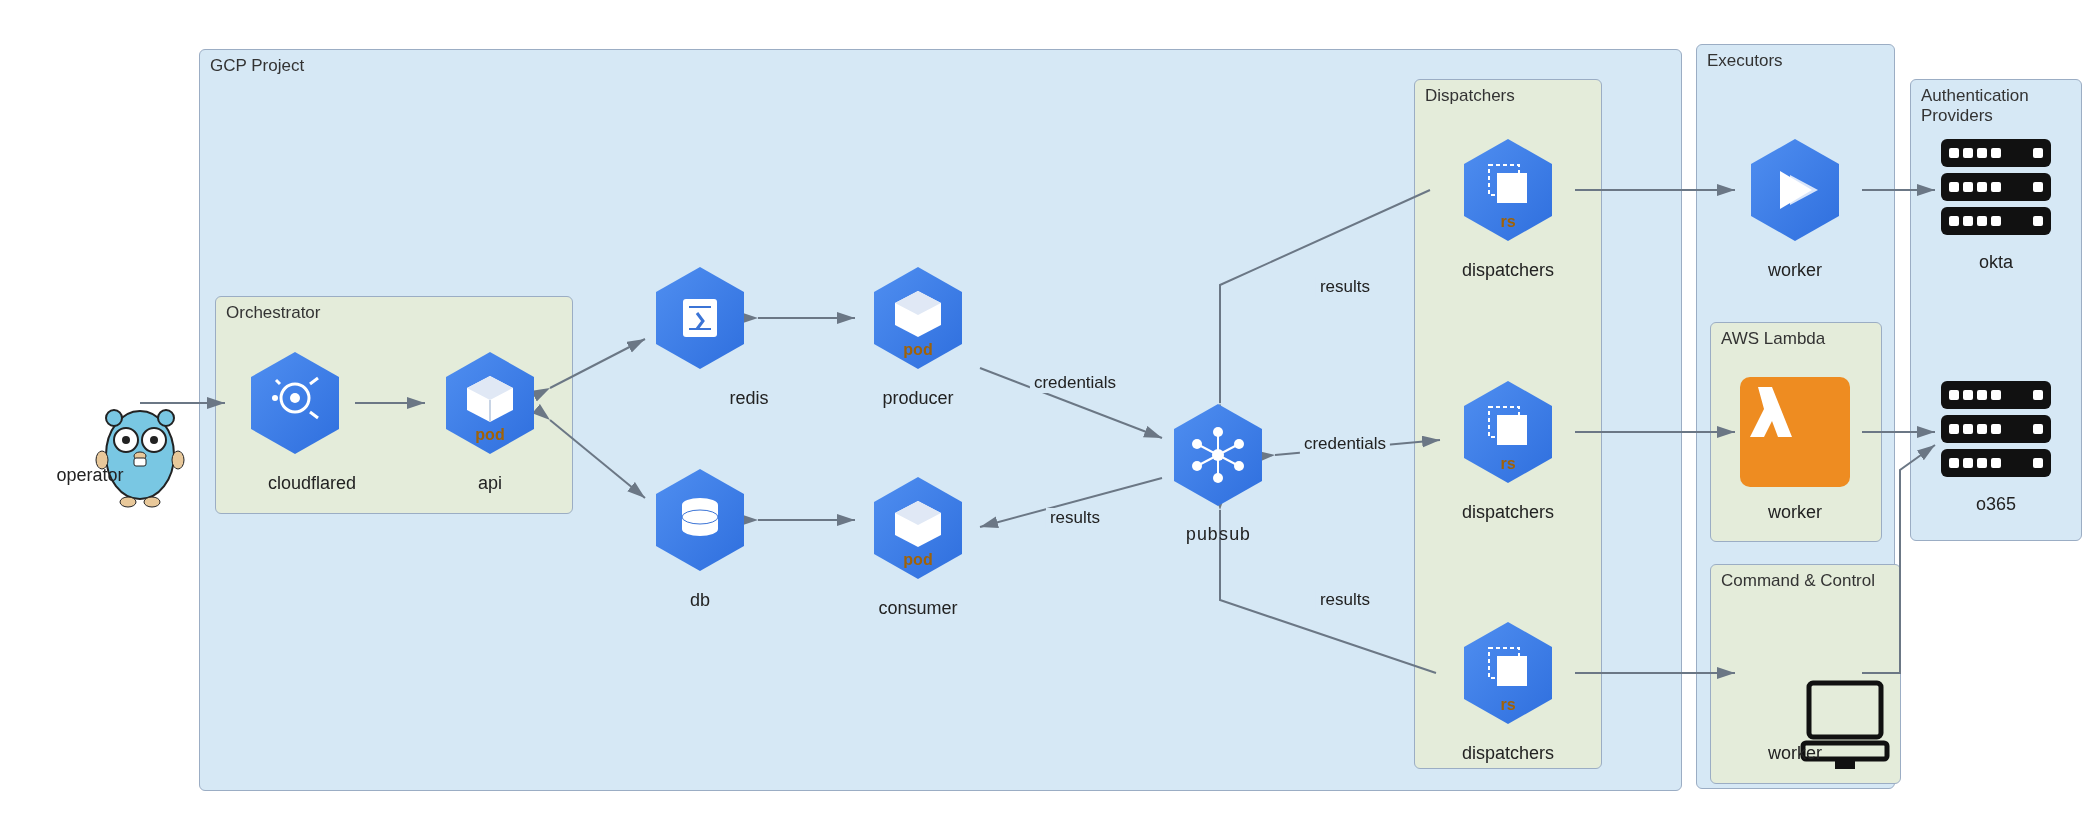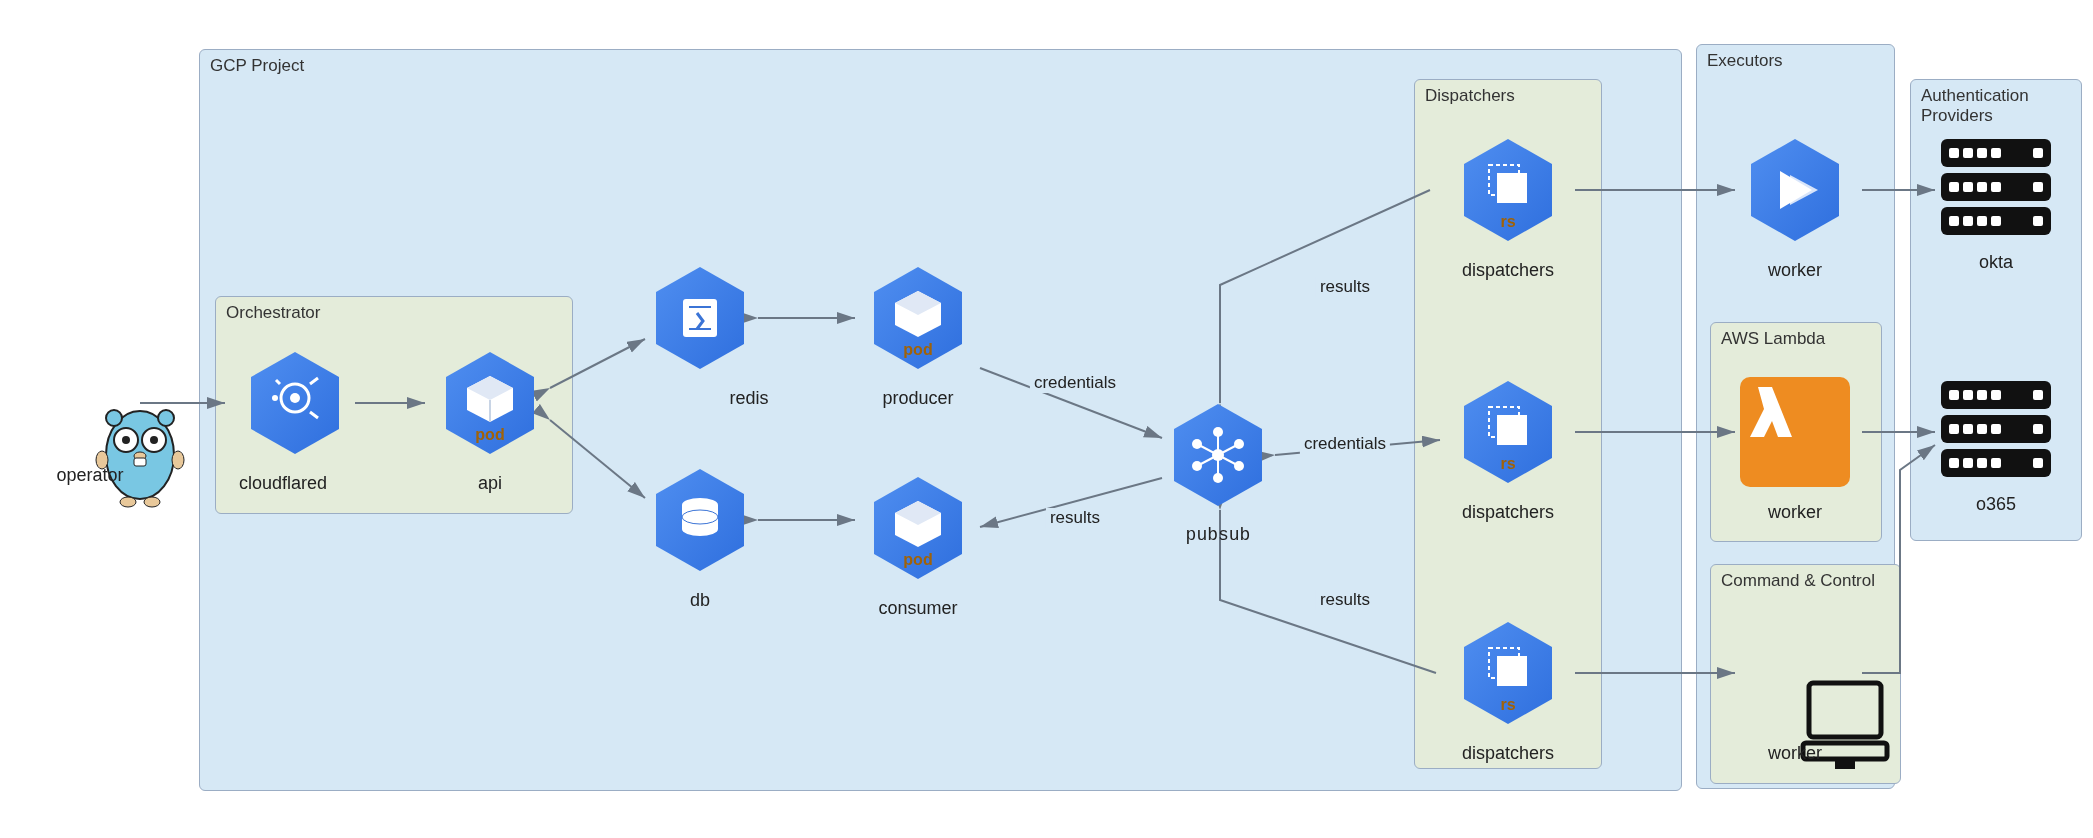--- a/index.html
+++ b/index.html
@@ -126,21 +126,21 @@
 
 <div class="hex" style="left:295px;top:403px;">
   <svg viewBox="0 0 110 110">
         <use href="#hexpath" fill="url(#hexgrad)"></use>
     <circle cx="55" cy="50" r="14" fill="none" stroke="#fff" stroke-width="3"></circle>
     <circle cx="55" cy="50" r="5" fill="#fff"></circle>
     <path d="M70 36 l8 -6 M70 64 l8 6 M40 36 l-4 -4" stroke="#fff" stroke-width="3"></path>
     <circle cx="35" cy="50" r="3" fill="#fff"></circle>
   </svg>
 </div>
-<div class="node-label" style="left:283px;top:473px;">cloudflared</div>
+<div class="node-label" style="left:312px;top:473px;">cloudflared</div>
 
 <div class="hex" style="left:490px;top:403px;">
   <svg viewBox="0 0 110 110">
         <use href="#hexpath" fill="url(#hexgrad)"></use>
     <path d="M55 28 L78 40 L78 62 L55 74 L32 62 L32 40 Z" fill="#fff"></path>
     <path d="M55 28 L78 40 L55 52 L32 40 Z" fill="#e0e8f5"></path>
     <line x1="55" y1="52" x2="55" y2="74" stroke="#c8d4e5" stroke-width="2"></line>
   </svg>
   <div class="hex-tag">pod</div>
 </div>

